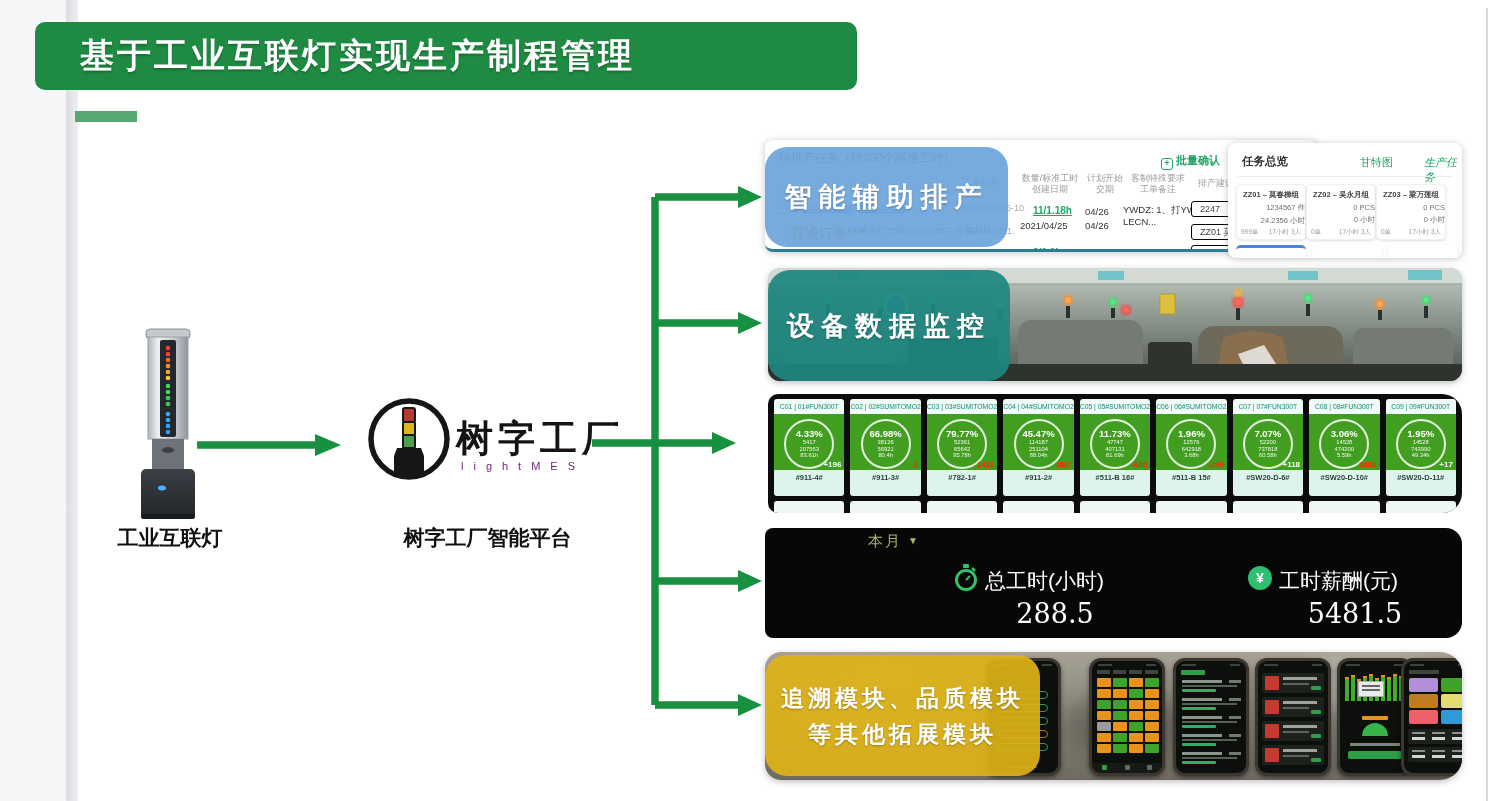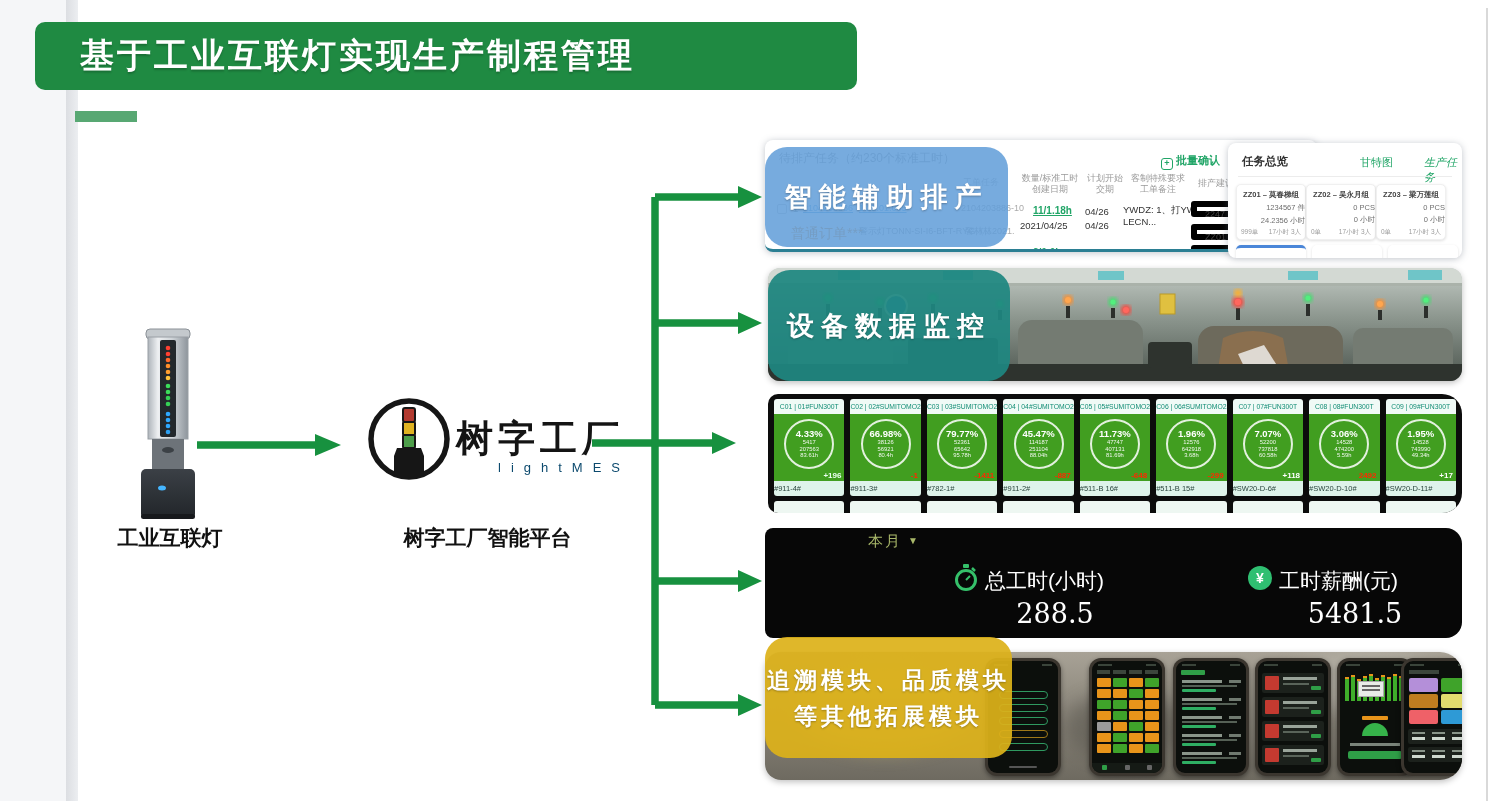--- a/index.html
+++ b/index.html
@@ -12,37 +12,37 @@
   .left-strip{left:66px;top:0;width:12px;height:801px;background:linear-gradient(90deg,#dcdee2,#eceef1);}
   .right-line{left:1486px;top:8px;width:2px;height:793px;background:#d9d9d9;}
   
   .title-banner{left:35px;top:22px;width:822px;height:68px;background:#1f8a42;border-radius:10px;
     color:#fff;font-size:34px;font-weight:bold;letter-spacing:3px;line-height:66px;padding-left:45px;
     text-shadow:0 2px 2px rgba(0,0,0,.2);white-space:nowrap;}
   .title-tab{left:75px;top:111px;width:62px;height:11px;background:#58a873;}
   
   .fig-label{font-size:21px;font-weight:bold;color:#111;text-align:center;white-space:nowrap;}
   .logo-cn{left:456px;top:414px;font-size:37px;font-weight:bold;color:#141414;letter-spacing:5px;white-space:nowrap;}
-  .logo-en{left:461px;top:460px;font-size:13px;color:#0c4a6e;letter-spacing:10px;white-space:nowrap;margin-left:37px;}
+  .logo-en{left:461px;top:460px;font-size:11px;color:#701a75;letter-spacing:10px;white-space:nowrap;}
   
   .shadow-card{background:#fff;border-radius:8px;box-shadow:0 1px 7px rgba(100,110,125,.4);}
   
   .s1{left:765px;top:140px;width:552px;height:112px;overflow:hidden;border-bottom:3px solid #2b7f93;}
   .s1 .hd-title{left:14px;top:10px;font-size:12px;color:#a6a6a6;}
   .batch{left:396px;top:13px;font-size:11px;font-weight:bold;color:#21a567;}
   .batch .bicon{display:inline-block;width:12px;height:12px;border:1.5px solid #21a567;border-radius:3px;
     font-size:9px;line-height:9px;text-align:center;color:#21a567;margin-right:3px;vertical-align:-2px;}
   .colhead{font-size:9px;color:#9a9a9a;line-height:11px;text-align:center;white-space:pre-line;}
   .ghostcol{font-size:9px;color:#b5b5b5;}
   .cell{font-size:9.5px;color:#333;white-space:nowrap;}
   .linkg{color:#21a567;font-weight:bold;text-decoration:underline;}
   .linkb{color:#6cb0e3;text-decoration:underline;}
   .muted{color:#ababab;}
   .orange-t{color:#e89a4a;}
-  .mini-input{position:absolute;width:64px;height:16px;border:6px solid #000000;border-radius:3px;
+  .mini-input{position:absolute;width:64px;height:16px;border:1px solid #000000;border-radius:3px;
     font-size:9px;color:#444;line-height:14px;padding:0 8px;background:#fff;white-space:nowrap;}
   .gear{position:absolute;right:3px;top:1px;color:#bbb;font-size:9px;}
   .cbx{position:absolute;width:10px;height:10px;border:1px solid #c9c9c9;border-radius:2px;background:#fff;}
   .confirm-link{position:absolute;font-size:10px;font-weight:bold;color:#21a567;}
   
   .panel{left:1228px;top:143px;width:234px;height:115px;overflow:hidden;}
   .panel .pt{left:14px;top:11px;font-size:11.5px;font-weight:bold;color:#333;position:absolute;}
   .ptab{position:absolute;top:12px;font-size:11px;color:#21a567;}
   .pdiv{position:absolute;left:10px;right:10px;top:33px;height:1px;background:#ececec;}
   .ovcards{position:absolute;left:8px;top:41px;display:flex;gap:0;}
@@ -63,21 +63,21 @@
   .dashrow{display:flex;gap:6px;}
   .dcard{flex:1;height:97px;display:flex;flex-direction:column;border-radius:3px;overflow:hidden;min-width:0;}
   .dhead{height:15px;background:#f0faf6;font-size:6.8px;color:#128d75;line-height:15px;text-align:center;
     white-space:nowrap;overflow:hidden;}
   .dbody{flex:1;background:#419e20;position:relative;}
   .dcircle{position:absolute;left:50%;top:5px;transform:translateX(-50%);width:50px;height:50px;
     border:2px solid rgba(255,255,255,.85);border-radius:50%;text-align:center;color:#fff;}
   .dpct{font-size:9.5px;font-weight:bold;margin-top:7px;white-space:nowrap;}
   .dnum{font-size:5.8px;line-height:6.5px;opacity:.92;white-space:nowrap;}
   .ddelta{position:absolute;right:3px;bottom:1px;font-size:8px;font-weight:bold;}
-  .dfoot{height:15px;background:#def3ea;font-size:7.5px;color:#29443c;line-height:15px;white-space:nowrap;overflow:hidden;}
+  .dfoot{height:26px;background:#def3ea;font-size:7.5px;color:#29443c;line-height:15px;text-align:center;white-space:nowrap;overflow:hidden;font-weight:bold;}
   .dashrow2{display:flex;gap:6px;margin-top:5px;}
   .dashrow2 div{flex:1;height:12px;background:#eef7f2;border-radius:3px 3px 0 0;}
   
   .s4{left:765px;top:528px;width:697px;height:110px;background:#070707;border-radius:8px 16px 16px 8px;overflow:hidden;}
   .period{position:absolute;left:103px;top:4px;font-size:15px;color:#a9b86a;letter-spacing:2px;}
   .period .caret{font-size:10px;vertical-align:2px;margin-left:6px;}
   .metric-label{position:absolute;font-size:21px;color:#fff;white-space:nowrap;}
   .metric-value{position:absolute;font-family:"DejaVu Serif",serif;font-size:27px;color:#fff;text-align:center;white-space:nowrap;}
   .yen-icon{position:absolute;width:24px;height:24px;background:#2fbf71;border-radius:50%;color:#fff;
     font-size:14px;font-weight:bold;text-align:center;line-height:24px;}
@@ -88,21 +88,21 @@
   .phone{position:absolute;top:6px;width:76px;height:118px;background:#3b362f;border-radius:12px;
     padding:3px;box-shadow:0 2px 5px rgba(0,0,0,.45);}
   .pscreen{width:100%;height:100%;background:#0c0f0c;border-radius:9px;overflow:hidden;position:relative;}
   
   .obox{display:flex;align-items:center;justify-content:center;border-radius:22px;color:#fff;
     font-weight:bold;text-align:center;text-shadow:0 1px 2px rgba(0,0,0,.28);}
   .b1{left:765px;top:147px;width:243px;height:100px;background:rgba(97,157,216,.86);font-size:27px;letter-spacing:7px;}
   .b2{left:768px;top:270px;width:242px;height:111px;background:rgba(30,134,128,.93);font-size:27px;letter-spacing:7px;}
   .b3{left:768px;top:396px;width:242px;height:117px;background:rgba(125,160,94,.8);font-size:26px;letter-spacing:3px;}
   .b4{left:765px;top:523px;width:237px;height:118px;background:rgba(124,152,72,.9);font-size:27px;letter-spacing:4px;}
-  .b5{left:765px;top:637px;width:247px;height:121px;background:rgba(221,177,26,.93);font-size:23px;letter-spacing:4px;line-height:36px;}
+  .b5{left:765px;top:655px;width:275px;height:121px;background:rgba(221,177,26,.93);font-size:23px;letter-spacing:4px;line-height:36px;}
 </style>
 </head>
 <body>
 
 <div class="slide">
 
   <div class="abs left-band"></div>
   <div class="abs left-strip"></div>
   <div class="abs right-line"></div>
 

